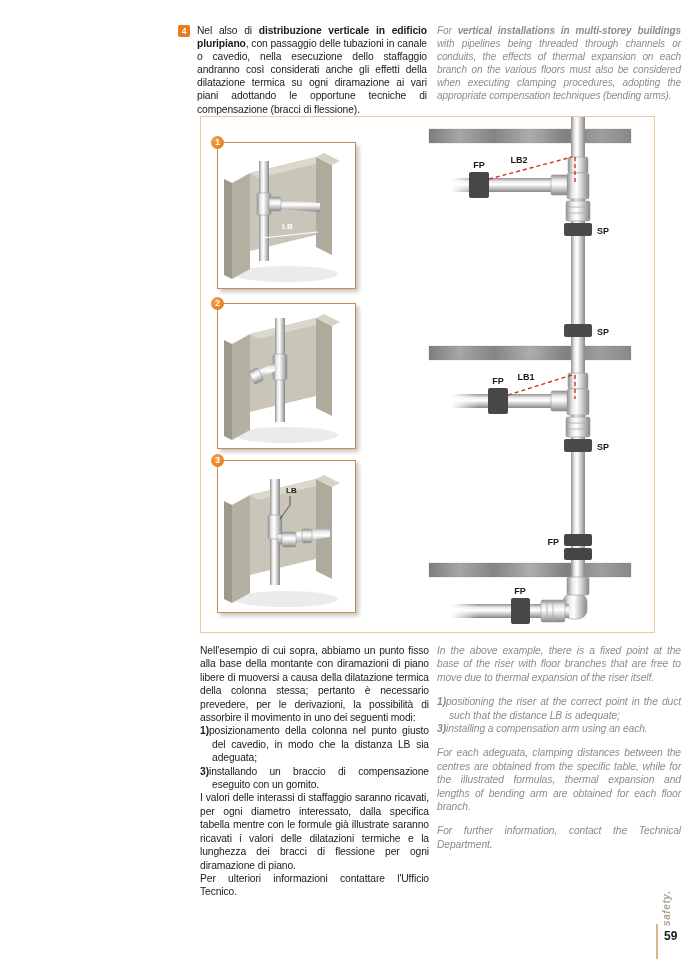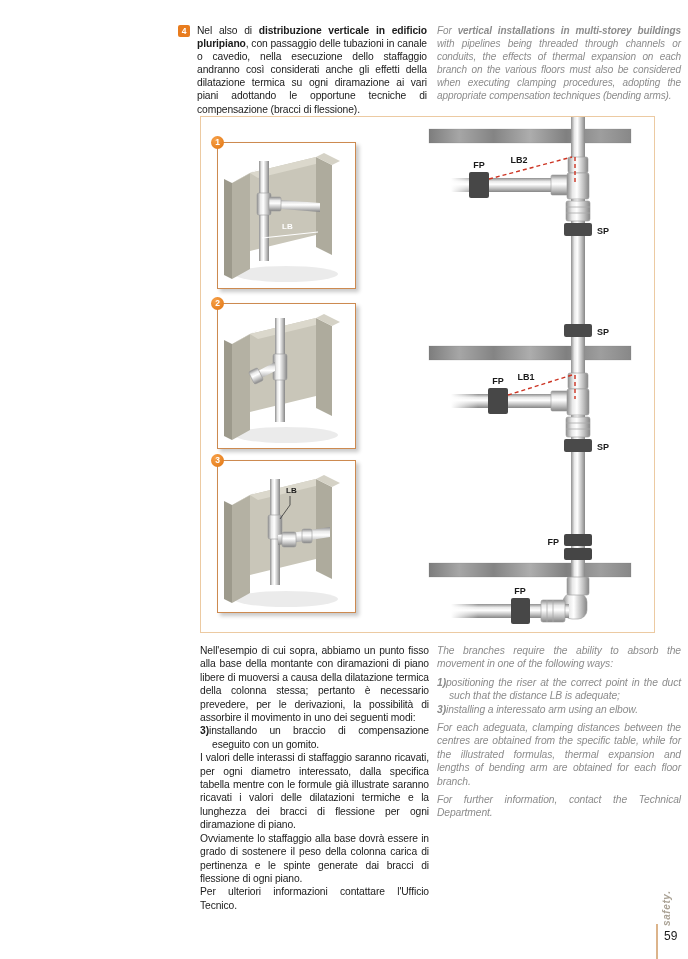--- a/index.html
+++ b/index.html
@@ -70,36 +70,36 @@
     position:absolute;left:200px;top:644px;width:229px;
     font-size:10.3px;line-height:13.4px;letter-spacing:-0.1px;
     color:var(--text-dark);text-align:justify;
   }
   .body-en{
     position:absolute;left:437px;top:644px;width:244px;
     font-size:10.3px;line-height:13.4px;letter-spacing:-0.1px;
     color:var(--text-gray);font-style:italic;text-align:justify;
   }
   .list-item{padding-left:12px;text-indent:-12px;}
-  .gap{margin-top:5px;}
+  .gap{margin-top:11px;}
 
   
   .safety-label{
     position:absolute;left:661px;top:926px;
     transform:rotate(-90deg);transform-origin:0 0;
     font-size:10px;font-weight:bold;font-style:italic;
     color:#aba396;letter-spacing:0.6px;white-space:nowrap;
   }
   .pageno-line{
     position:absolute;left:656px;top:924px;width:2px;height:35px;
     background:#dcb48b;
   }
   .pageno{
     position:absolute;left:664px;top:929px;
-    font-size:12px;font-weight:normal;color:#1b1b1b;
+    font-size:12px;font-weight:bold;color:#1b1b1b;
   }
 </style>
 </head>
 <body>
 
 <div class="page">
 
   <div class="intro-it">
     <span class="marker">4</span>
     <span>Nel also di </span><b>distribuzione verticale in edificio pluripiano</b><span>, con passaggio delle tubazioni in canale o cavedio, nella esecuzione dello staffaggio andranno così considerati anche gli effetti della dilatazione termica su ogni diramazione ai vari piani adottando le opportune tecniche di compensazione (bracci di flessione).</span>
@@ -275,30 +275,30 @@
           <rect x="84" y="68" width="10" height="14" rx="2" fill="url(#pipeH)" stroke="#9a9a9a" stroke-width="0.6"></rect>
         </g>
         <text x="68" y="32" fill="#1a1a1a" font-size="8" font-weight="bold" font-family="Liberation Sans, sans-serif">LB</text>
         <polyline points="72,35 72,44 62,58" fill="none" stroke="#333" stroke-width="0.8"></polyline>
       </svg>
     </div>
   </div>
 
   <div class="body-it">
     <p>Nell'esempio di cui sopra, abbiamo un punto fisso alla base della montante con diramazioni di piano libere di muoversi a causa della dilatazione termica della colonna stessa; pertanto è necessario prevedere, per le derivazioni, la possibilità di assorbire il movimento in uno dei seguenti modi:</p>
+    <p class="list-item"><b>1)</b><span>posizionamento della colonna nel punto giusto del cavedio, in modo che la distanza LB sia adeguata;</span></p>
     <p class="list-item"><b>3)</b><span>installando un braccio di compensazione eseguito con un gomito.</span></p>
     <p>I valori delle interassi di staffaggio saranno ricavati, per ogni diametro interessato, dalla specifica tabella mentre con le formule già illustrate saranno ricavati i valori delle dilatazioni termiche e la lunghezza dei bracci di flessione per ogni diramazione di piano.</p>
-    <p>Ovviamente lo staffaggio alla base dovrà essere in grado di sostenere il peso della colonna carica di pertinenza e le spinte generate dai bracci di flessione di ogni piano.</p>
     <p>Per ulteriori informazioni contattare l'Ufficio Tecnico.</p>
   </div>
 
   <div class="body-en">
-    <p>The branches require the ability to absorb the movement in one of the following ways:</p>
+    <p>In the above example, there is a fixed point at the base of the riser with floor branches that are free to move due to thermal expansion of the riser itself.</p>
     <p class="list-item gap"><b>1)</b><span>positioning the riser at the correct point in the duct such that the distance LB is adequate;</span></p>
-    <p class="list-item"><b>3)</b><span>installing a interessato arm using an elbow.</span></p>
+    <p class="list-item"><b>3)</b><span>installing a compensation arm using an each.</span></p>
     <p class="gap">For each adeguata, clamping distances between the centres are obtained from the specific table, while for the illustrated formulas, thermal expansion and lengths of bending arm are obtained for each floor branch.</p>
     <p class="gap">For further information, contact the Technical Department.</p>
   </div>
 
   <div class="safety-label">safety.</div>
   <div class="pageno-line"></div>
   <div class="pageno">59</div>
 
 </div>
 

